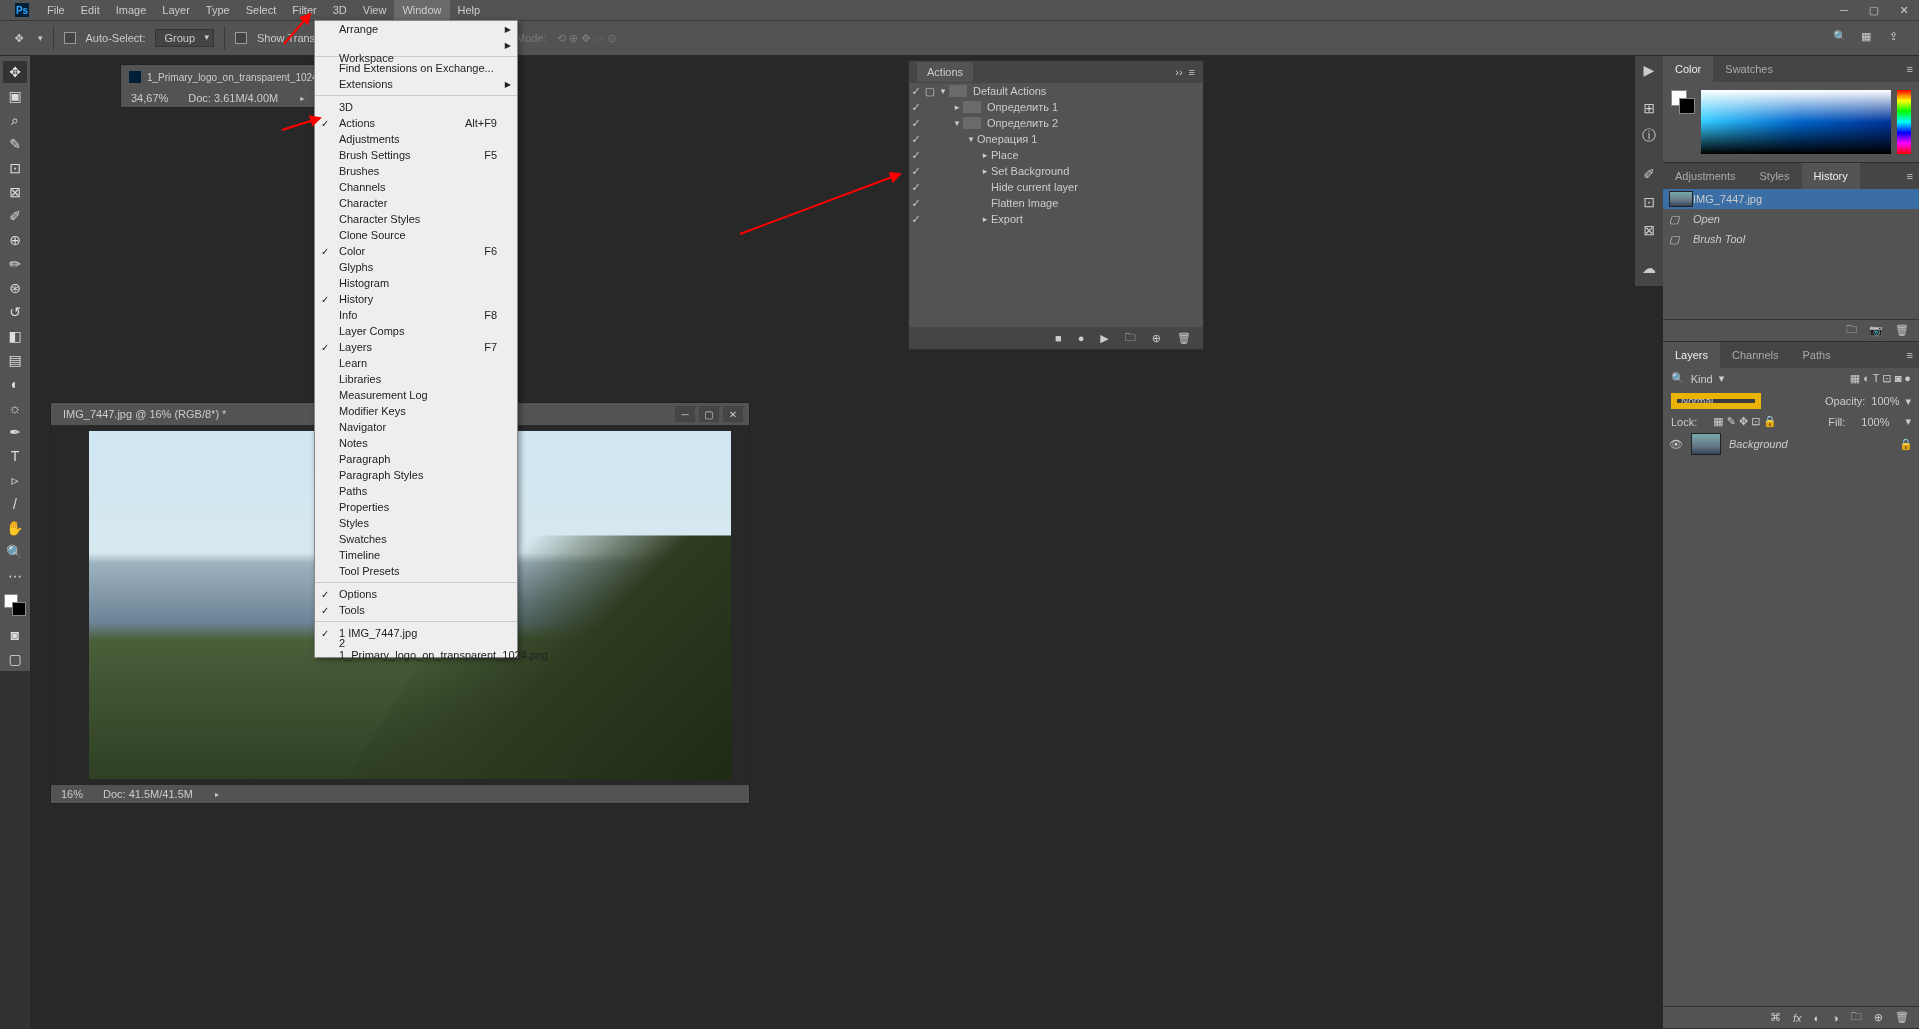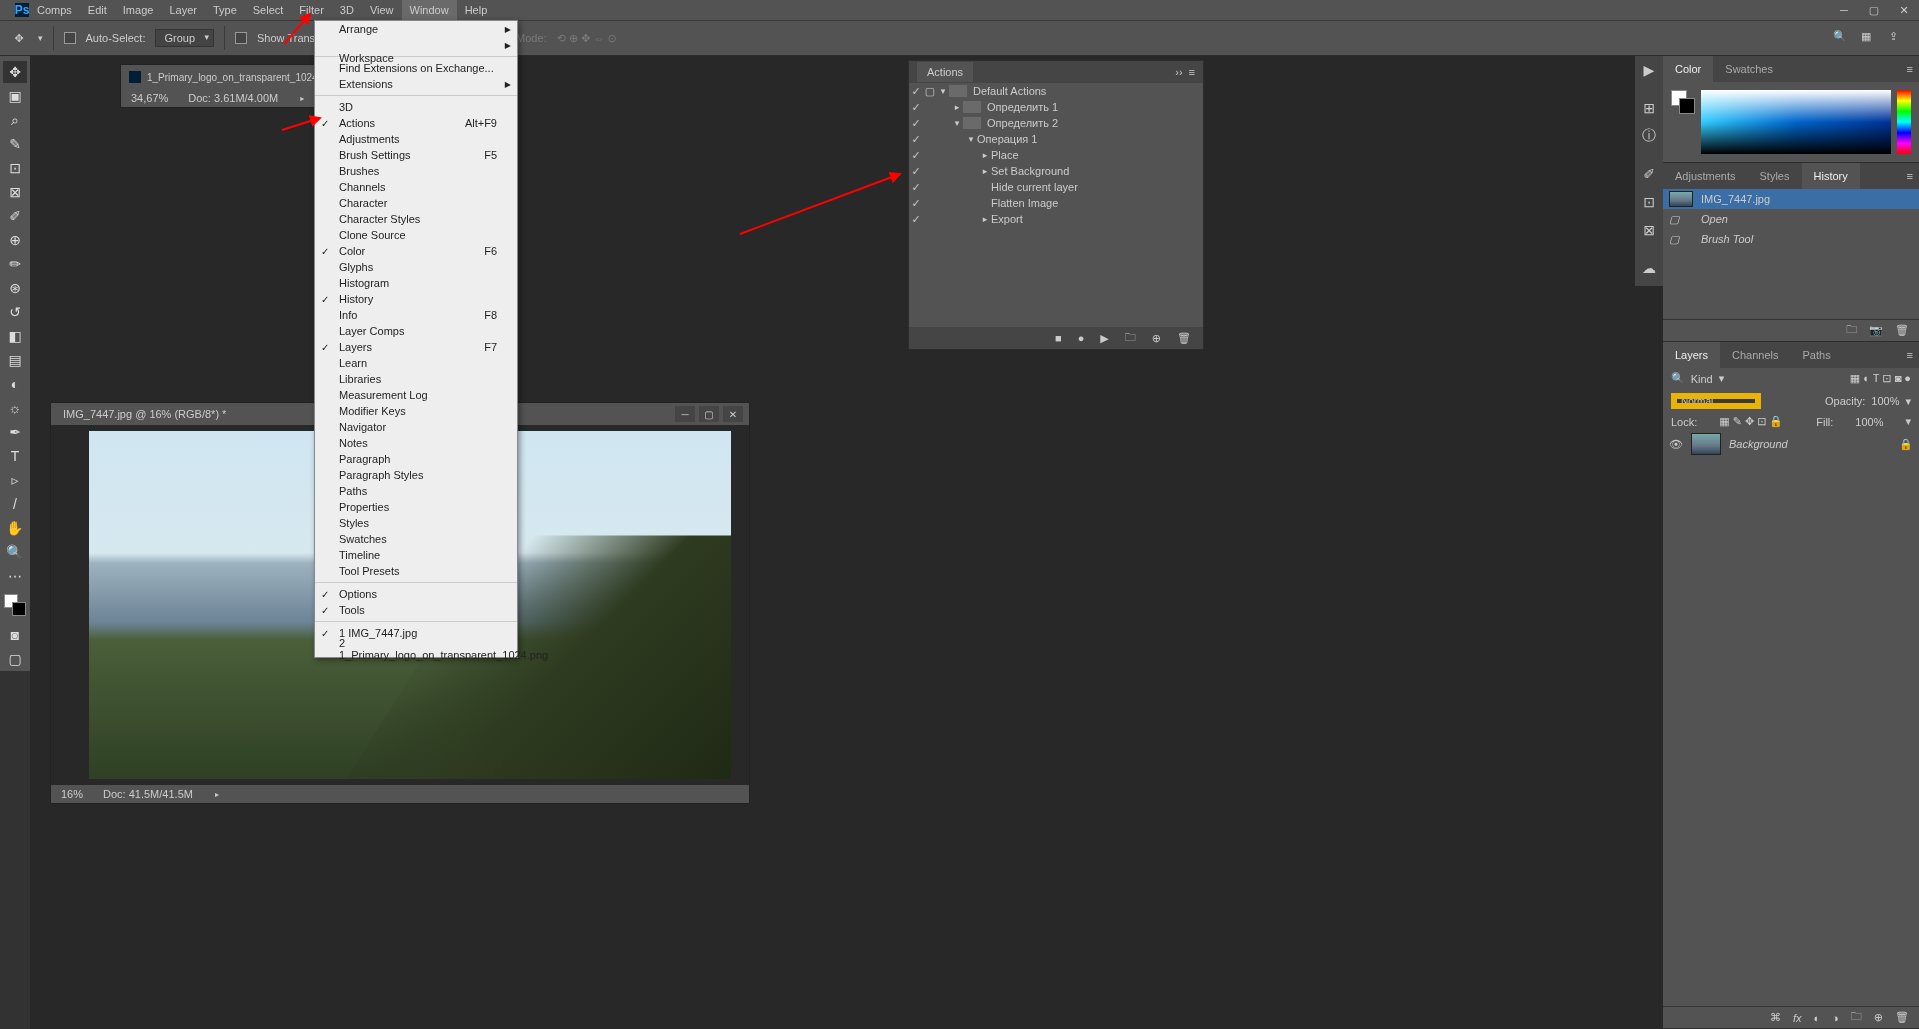--- a/index.html
+++ b/index.html
@@ -1,20 +1,20 @@
 <!DOCTYPE html>
 <html><head>
 <meta charset="utf-8">
 <style>
 * { margin:0; padding:0; box-sizing:border-box; font-family: "Segoe UI", Tahoma, sans-serif; font-size:11px; color:#ccc; user-select:none; }
 body { background:#323232; width:1919px; height:1029px; overflow:hidden; position:relative; }
 
 
 .menubar { height:20px; background:#535353; display:flex; align-items:center; padding-left:15px; }
-.menubar .app-icon { width:14px; height:14px; background:#001e36; color:#31a8ff; display:flex; align-items:center; justify-content:center; font-size:12px; font-weight:bold; margin-right:0; }
+.menubar .app-icon { width:14px; height:14px; background:#001e36; color:#31a8ff; display:flex; align-items:center; justify-content:center; font-size:10px; font-weight:bold; margin-right:10px; }
 .menubar .mitem { padding:0 8px; height:100%; display:flex; align-items:center; cursor:default; }
 .menubar .mitem.active { background:#6a6a6a; }
 .winctrls { position:absolute; right:0; top:0; display:flex; }
 .winctrls div { width:30px; height:20px; display:flex; align-items:center; justify-content:center; }
 
 
 .optbar { height:36px; background:#535353; border-top:1px solid #383838; border-bottom:1px solid #2a2a2a; display:flex; align-items:center; padding-left:10px; gap:10px; }
 .optbar .move-icon { width:18px; height:18px; display:flex; align-items:center; justify-content:center; }
 .optbar .chk { width:12px; height:12px; border:1px solid #999; background:#444; }
 .optbar .sel { background:#444; border:1px solid #333; padding:2px 18px 2px 8px; position:relative; }
@@ -90,49 +90,49 @@
 
 
 .colorpick { display:flex; gap:6px; padding:8px; }
 .colorpick .curswatch { width:24px; height:24px; position:relative; }
 .colorpick .curswatch .fg2 { width:16px; height:16px; position:absolute; top:0; left:0; background:#fff; border:1px solid #888; }
 .colorpick .curswatch .bg2 { width:16px; height:16px; position:absolute; bottom:0; right:0; background:#000; border:1px solid #888; }
 .colorpick .grad { flex:1; height:64px; background:linear-gradient(to bottom, rgba(255,255,255,1), rgba(255,255,255,0) 50%, rgba(0,0,0,0) 50%, rgba(0,0,0,1)), linear-gradient(to right, #3cf, #06c, #039); }
 .huebar { width:14px; height:64px; background:linear-gradient(to bottom, #f00,#ff0,#0f0,#0ff,#00f,#f0f,#f00); }
 
 
-.hrow { height:20px; display:flex; align-items:center; padding:0 6px; gap:8px; }
+.hrow { height:20px; display:flex; align-items:center; padding:0 6px; }
 .hrow.act { background:#3a6ea5; }
 .hrow .thumb { width:24px; height:16px; background:linear-gradient(#7aa, #678 60%, #345); border:1px solid #222; }
 .hrow.dim { color:#888; font-style:italic; }
 
 .lrow { height:28px; display:flex; align-items:center; padding:0 6px; gap:8px; }
 .lrow .eye { width:14px; text-align:center; }
 .lrow .lthumb { width:30px; height:22px; background:linear-gradient(#7aa,#678 60%,#345); border:1px solid #222; }
 .lrow .lock { margin-left:auto; }
 .layer-opts { display:flex; align-items:center; gap:6px; padding:4px 8px; color:#888; font-size:10px; }
 .layer-opts input { background:#3a3a3a; border:6px solid #eab308; color:#ccc; width:50px; height:16px; font-size:10px; padding:0 4px; }
-.lock-row { display:flex; align-items:center; gap:22px; padding:2px 8px; color:#888; font-size:10px; }
+.lock-row { display:flex; align-items:center; gap:16px; padding:2px 8px; color:#888; font-size:10px; }
 .layerfoot { height:22px; border-top:1px solid #333; display:flex; align-items:center; justify-content:flex-end; gap:12px; padding-right:10px; color:#999; }
 
 
 .landscape { position:absolute; inset:0; background:linear-gradient(#cfe6f2 0%, #d7e8ef 35%, #9db2bf 38%, #6d8497 55%, #4a5f3a 60%, #2f4024 100%); }
 .landscape::after { content:""; position:absolute; right:0; top:30%; width:60%; height:70%; background:linear-gradient(135deg, transparent 30%, #2e3b20 55%, #1f2a15 100%); clip-path: polygon(40% 0, 100% 0, 100% 100%, 0 100%); }
 
 
 .camera-sketch { position:absolute; inset:0; display:flex; flex-direction:column; align-items:center; justify-content:flex-start; padding-top:6px; }
 .camera-sketch svg { width:140px; height:130px; }
 </style>
 </head>
 <body>
 
 <div class="menubar">
   <div class="app-icon">Ps</div>
   <div id="menubar-items" style="display: flex; height: 100%;">
-      <div class="mitem">Comps</div>
+      <div class="mitem">File</div>
       <div class="mitem">Edit</div>
       <div class="mitem">Image</div>
       <div class="mitem">Layer</div>
       <div class="mitem">Type</div>
       <div class="mitem">Select</div>
       <div class="mitem">Filter</div>
       <div class="mitem">3D</div>
       <div class="mitem">View</div>
       <div class="mitem active">Window</div>
       <div class="mitem">Help</div>

